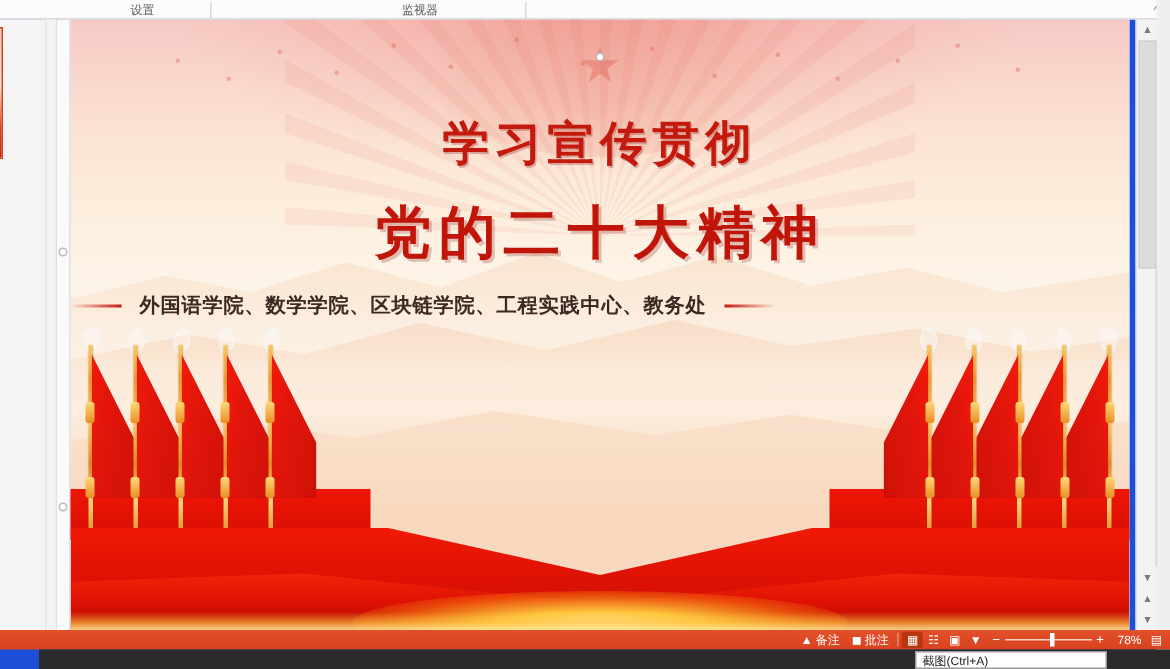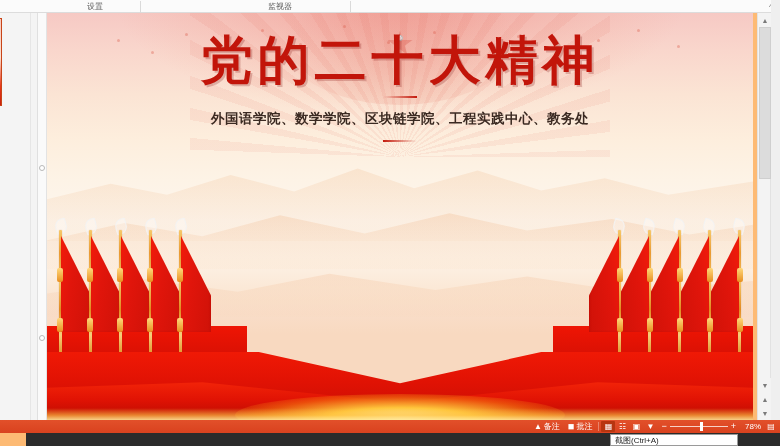--- a/index.html
+++ b/index.html
@@ -2,21 +2,21 @@
 <html><head>
 <meta charset="utf-8">
 <style>
   * { box-sizing: border-box; margin: 0; padding: 0; }
   html, body {
     width: 780px; height: 446px;
     overflow: hidden;
     font-family: "Liberation Sans", "DejaVu Sans", sans-serif;
     background: #2b2b2b;
   }
-  #app { position: relative; width: 780px; height: 446px; background: #fdba74; }
+  #app { position: relative; width: 780px; height: 446px; background: #1d4ed8; }
 
   
   .topbar {
     position: absolute; top: 0; left: 0; width: 780px; height: 13px;
     background: #fbfbfb; border-bottom: 1px solid #dcdcdc;
     display: flex; align-items: flex-end;
   }
   .topbar-tab {
     position: absolute; top: 0; height: 13px;
     font-size: 8px; color: #5a5a5a; line-height: 14px;
@@ -174,26 +174,26 @@
   .t-sub {
     margin-top: 62px;
     font-family: "DejaVu Serif", "Liberation Serif", serif;
     font-weight: bold; font-size: 31px; letter-spacing: 4px;
     color: #c41a0d;
     text-shadow: 1px 1px 0 rgba(120,0,0,0.25);
   }
   .t-main {
     margin-top: 13px;
     font-family: "DejaVu Serif", "Liberation Serif", serif;
-    font-weight: bold; font-size: 52px; letter-spacing: 5px;
+    font-weight: bold; font-size: 38px; letter-spacing: 5px;
     color: #c2150a;
     text-shadow: 2px 2px 0 rgba(120,0,0,0.22);
   }
   .t-dept-row {
-    margin-top: 0; display: flex; align-items: center; justify-content: space-between; gap: 12px; flex-direction: column;
+    margin-top: 14px; display: flex; align-items: center; justify-content: flex-start; gap: 12px;
   }
   .t-dept-row .dash {
     width: 34px; height: 2px;
     background: linear-gradient(90deg, rgba(196,26,13,0) 0%, #c41a0d 100%);
   }
   .t-dept-row .dash.r { background: linear-gradient(270deg, rgba(196,26,13,0) 0%, #c41a0d 100%); }
   .t-dept {
     font-family: "DejaVu Serif", "Liberation Serif", serif;
     font-size: 13.5px; font-weight: bold; color: #3b2a22; letter-spacing: .5px;
   }
@@ -401,20 +401,21 @@
 
       <div class="ribbon">
         <div class="r1"></div>
         <div class="r2"></div>
         <div class="glow"></div>
         <div class="glow2"></div>
       </div>
       <div class="ribbon-handle"></div>
 
       <div class="title-group">
+        <div class="t-sub">学习宣传贯彻</div>
         <div class="t-main">党的二十大精神</div>
         <div class="t-dept-row">
           <span class="dash l"></span>
           <span class="t-dept">外国语学院、数学学院、区块链学院、工程实践中心、教务处</span>
           <span class="dash r"></span>
         </div>
       </div>
     </div>
   </div>
 

